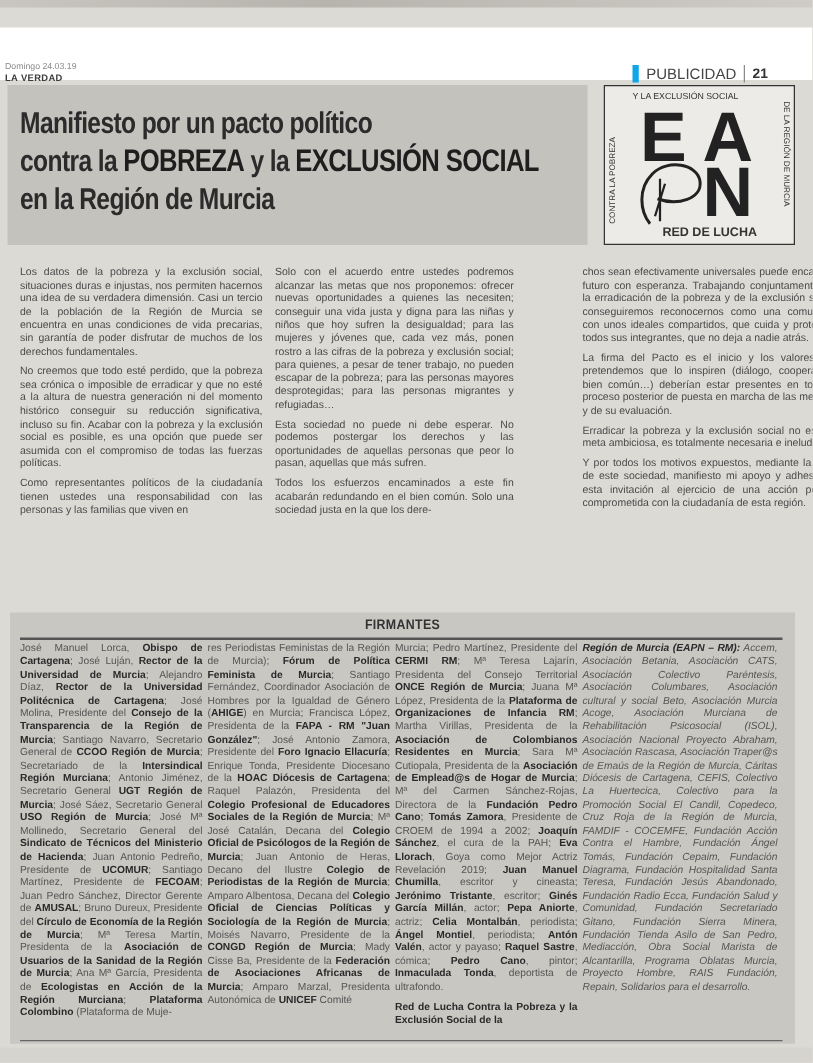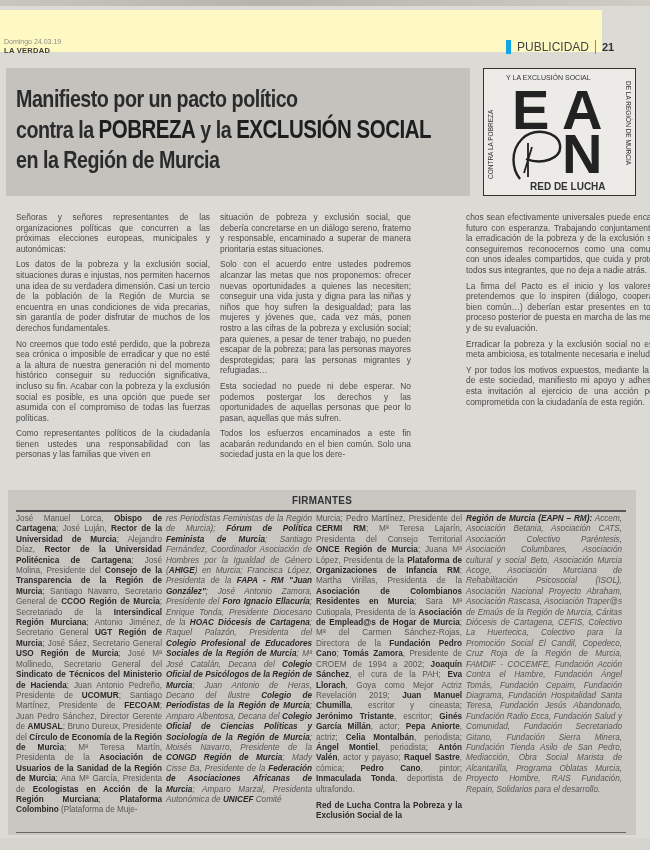--- a/index.html
+++ b/index.html
@@ -8,22 +8,22 @@
     background: #dcdad5;
     font-family: "Liberation Sans", sans-serif;
     color: #2a2a2a;
     position: relative;
   }
   .top-strip {
     position: absolute; left: 0; top: 0; width: 650px; height: 6px;
     background: linear-gradient(90deg, #c9c6c0, #b7b3ad 40%, #cfccc6);
   }
   .masthead {
-    position: absolute; left: 0; top: 10px; width: 602px; height: 42px;
-    background: #fef9c3;
+    position: absolute; left: 0; top: 22px; width: 650px; height: 42px;
+    background: #ffffff;
   }
   .mh-date {
     position: absolute; left: 4px; top: 28px;
     font-size: 7px; color: #8a8a88; line-height: 7px;
   }
   .mh-paper {
     position: absolute; left: 4px; top: 36px;
     font-size: 7.5px; font-weight: bold; color: #3b3b3b; letter-spacing: .3px;
   }
   .mh-section {
@@ -86,21 +86,21 @@
   }
   .rule-top { position: absolute; left: 16px; top: 510px; width: 610px; height: 1.5px; background: #555; }
   .rule-bottom { position: absolute; left: 16px; top: 832px; width: 610px; height: 1px; background: #666; }
   .signers {
     position: absolute; top: 514px; height: 318px;
     font-size: 8.2px; line-height: 10.4px; color: #555;
     text-align: justify;
   }
   .signers b { color: #2a2a2a; }
   .s1 { left: 16px; width: 146px; }
-  .s2 { left: 166px; width: 146px; font-style: italic; }
+  .s2 { left: 166px; width: 146px; }
   .s3 { left: 316px; width: 146px; }
   .s4 { left: 466px; width: 156px; font-style: italic; }
   .bottom-strip { position: absolute; left: 0; top: 838px; width: 650px; height: 12px; background: #d6d4cf; }
 </style>
 </head>
 <body>
 
 <div class="top-strip"></div>
 
 <div class="masthead">
@@ -125,27 +125,25 @@
   <div class="logo-letter" style="left:78px; top:16px;">A</div>
   <svg style="position:absolute; left:22px; top:60px;" width="58" height="52" viewBox="0 0 58 52">
     <path d="M14 50 C6 40 4 22 16 10 C28 -2 52 2 54 16 C56 30 36 36 20 30" fill="none" stroke="#222" stroke-width="2.4"></path>
     <path d="M22 14 L22 48 M26 18 L18 44" fill="none" stroke="#222" stroke-width="1.8"></path>
   </svg>
   <div class="logo-letter" style="left:78px; top:60px;">N</div>
   <div class="logo-bottom">RED DE LUCHA</div>
 </div>
 
 <div class="body-text col1">
-  <p>Señoras y señores representantes de las organizaciones políticas que concurren a las próximas elecciones europeas, municipales y autonómicas:</p>
   <p>Los datos de la pobreza y la exclusión social, situaciones duras e injustas, nos permiten hacernos una idea de su verdadera dimensión. Casi un tercio de la población de la Región de Murcia se encuentra en unas condiciones de vida precarias, sin garantía de poder disfrutar de muchos de los derechos fundamentales.</p>
   <p>No creemos que todo esté perdido, que la pobreza sea crónica o imposible de erradicar y que no esté a la altura de nuestra generación ni del momento histórico conseguir su reducción significativa, incluso su fin. Acabar con la pobreza y la exclusión social es posible, es una opción que puede ser asumida con el compromiso de todas las fuerzas políticas.</p>
   <p>Como representantes políticos de la ciudadanía tienen ustedes una responsabilidad con las personas y las familias que viven en</p>
 </div>
 <div class="body-text col2">
-  <p>situación de pobreza y exclusión social, que debería concretarse en un diálogo sereno, fraterno y responsable, encaminado a superar de manera prioritaria estas situaciones.</p>
   <p>Solo con el acuerdo entre ustedes podremos alcanzar las metas que nos proponemos: ofrecer nuevas oportunidades a quienes las necesiten; conseguir una vida justa y digna para las niñas y niños que hoy sufren la desigualdad; para las mujeres y jóvenes que, cada vez más, ponen rostro a las cifras de la pobreza y exclusión social; para quienes, a pesar de tener trabajo, no pueden escapar de la pobreza; para las personas mayores desprotegidas; para las personas migrantes y refugiadas…</p>
   <p>Esta sociedad no puede ni debe esperar. No podemos postergar los derechos y las oportunidades de aquellas personas que peor lo pasan, aquellas que más sufren.</p>
   <p>Todos los esfuerzos encaminados a este fin acabarán redundando en el bien común. Solo una sociedad justa en la que los dere-</p>
 </div>
 <div class="body-text col3">
   <p>chos sean efectivamente universales puede encarar el futuro con esperanza. Trabajando conjuntamente por la erradicación de la pobreza y de la exclusión social, conseguiremos reconocernos como una comunidad con unos ideales compartidos, que cuida y protege a todos sus integrantes, que no deja a nadie atrás.</p>
   <p>La firma del Pacto es el inicio y los valores que pretendemos que lo inspiren (diálogo, cooperación, bien común…) deberían estar presentes en todo el proceso posterior de puesta en marcha de las medidas y de su evaluación.</p>
   <p>Erradicar la pobreza y la exclusión social no es una meta ambiciosa, es totalmente necesaria e ineludible.</p>
   <p>Y por todos los motivos expuestos, mediante la firma de este sociedad, manifiesto mi apoyo y adhesión a esta invitación al ejercicio de una acción política comprometida con la ciudadanía de esta región.</p>
 </div>

